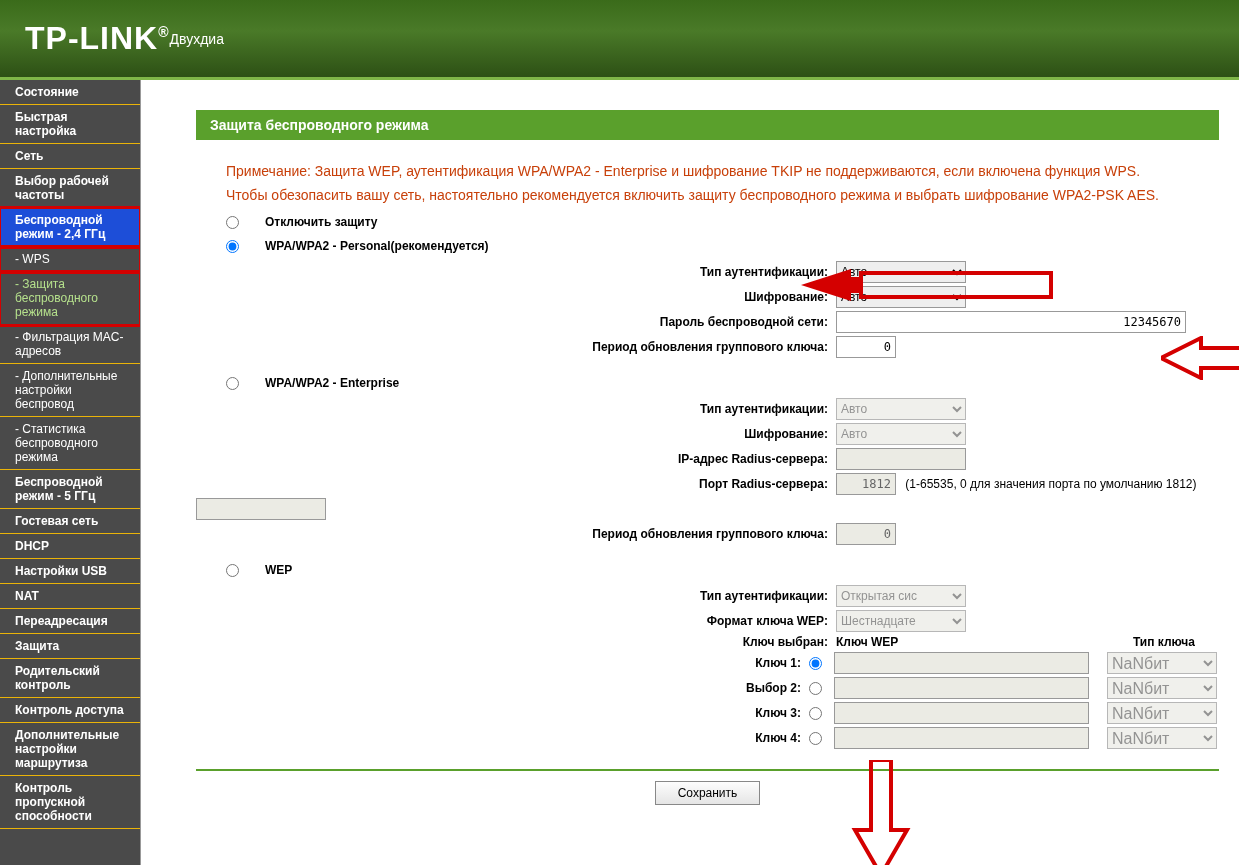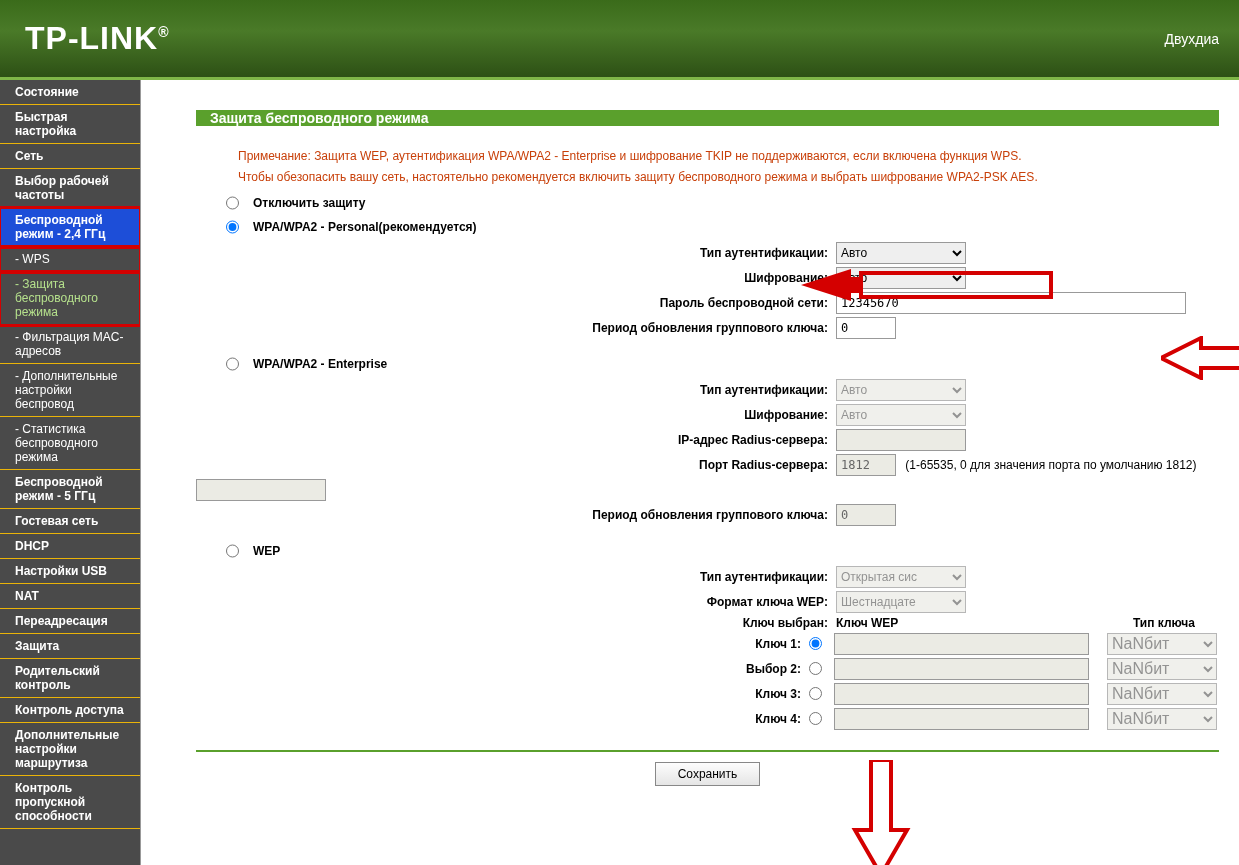--- a/index.html
+++ b/index.html
@@ -3,21 +3,20 @@
 <meta charset="utf-8">
 <style>
 * { box-sizing: border-box; margin: 0; padding: 0; }
 body { font-family: Arial, sans-serif; font-size: 12px; background: #fff; width: 1239px; }
 
 .header {
   background: linear-gradient(to bottom, #3a6b1a 0%, #4a7a28 40%, #2d5015 100%);
   height: 80px;
   display: flex;
   align-items: center;
-  justify-content: space-between;
   padding: 0 20px 0 25px;
   border-bottom: 3px solid #7fb648;
 }
 .logo { color: #fff; font-size: 32px; font-weight: bold; letter-spacing: 1px; font-family: Arial, sans-serif; }
 .logo sup { font-size: 14px; }
 .header-right { color: #fff; font-size: 14px; }
 
 .layout { display: flex; }
 
 .sidebar {
@@ -50,33 +49,34 @@
   padding: 30px 20px 20px 55px;
   background: #fff;
   border-left: 1px solid #999;
   position: relative;
 }
 .page-title {
   background: #5aa02c;
   color: #fff;
   font-size: 14px;
   font-weight: bold;
-  padding: 0 14px;
+  padding: 7px 14px;
   margin-bottom: 22px;
 }
 .note {
   color: #c8400a;
-  font-size: 12px;
-  margin: 0 0 4px 42px;
+  font-size: 14px;
+  margin: 0 0 4px 30px;
   line-height: 1.4;
 }
 .radio-row {
   margin: 10px 0 8px 30px;
   display: flex;
-  gap: 14px;
+  align-items: center;
+  gap: 26px;
 }
 .radio-row label { font-weight: bold; font-size: 12px; }
 .form-row {
   display: flex;
   align-items: center;
   margin: 3px 0;
 }
 .form-label {
   width: 640px;
   text-align: right;
@@ -94,20 +94,21 @@
 select.sel:disabled, input.txt:disabled {
   background: #ebebe4;
   color: #666;
 }
 input.txt {
   border: 1px solid #999;
   height: 22px;
   padding: 0 4px;
   font-family: monospace;
   font-size: 12px;
+  text-align: right;
 }
 input.txt.wide { width: 350px; }
 input.txt.small { width: 60px; }
 .hint { font-size: 12px; margin-left: 6px; }
 .wep-row {
   display: flex;
   align-items: center;
   margin: 3px 0;
 }
 .wep-row .klabel { width: 613px; text-align: right; font-weight: bold; padding-right: 8px; }

